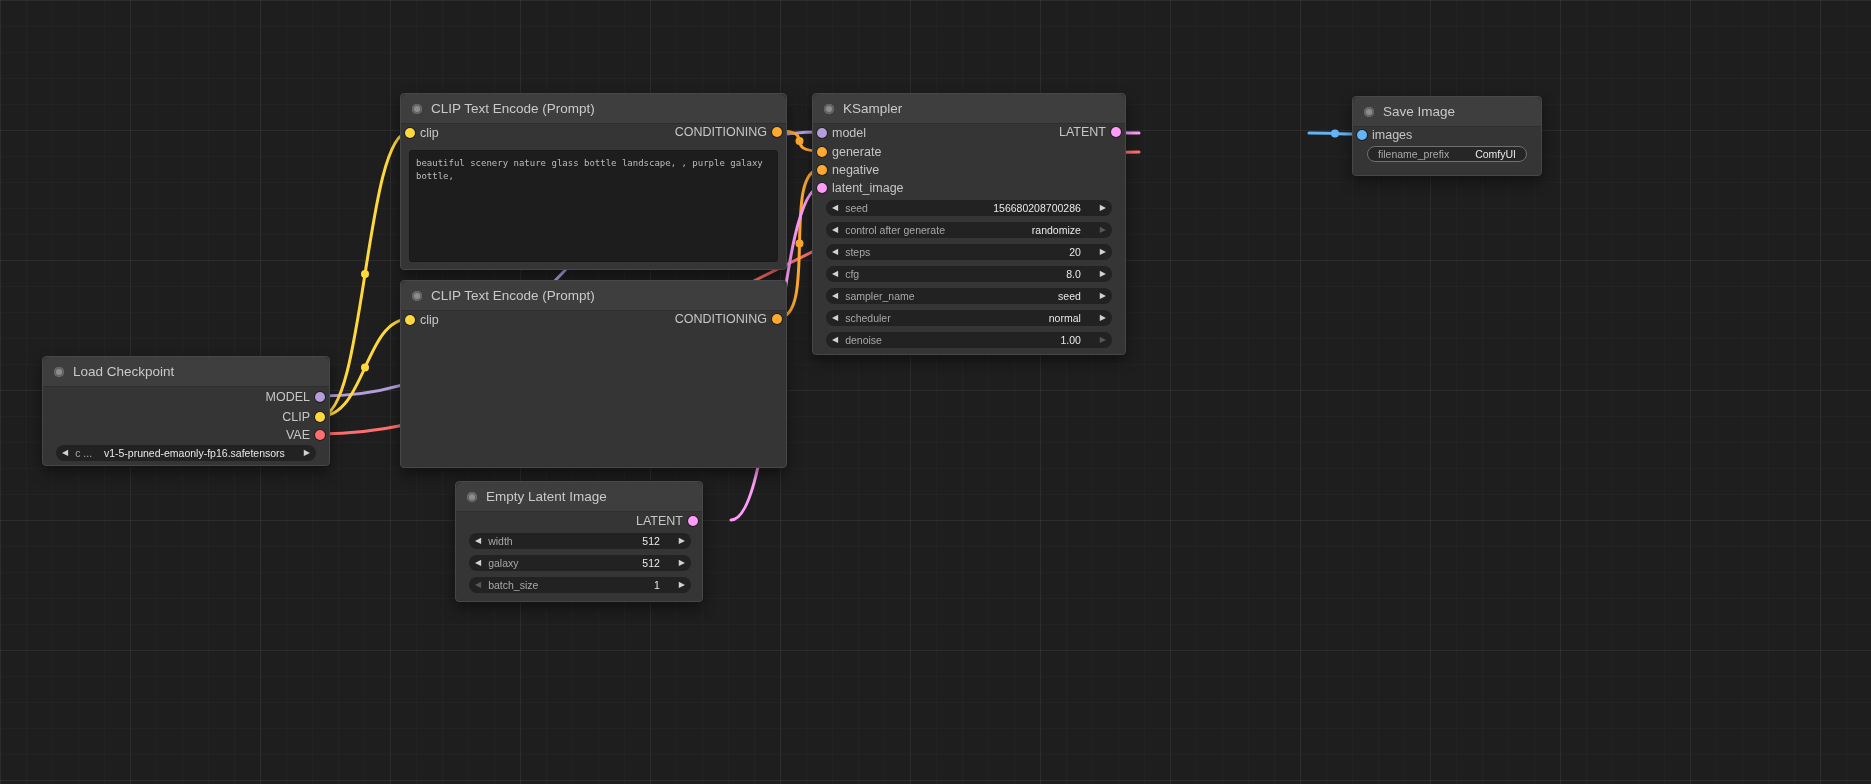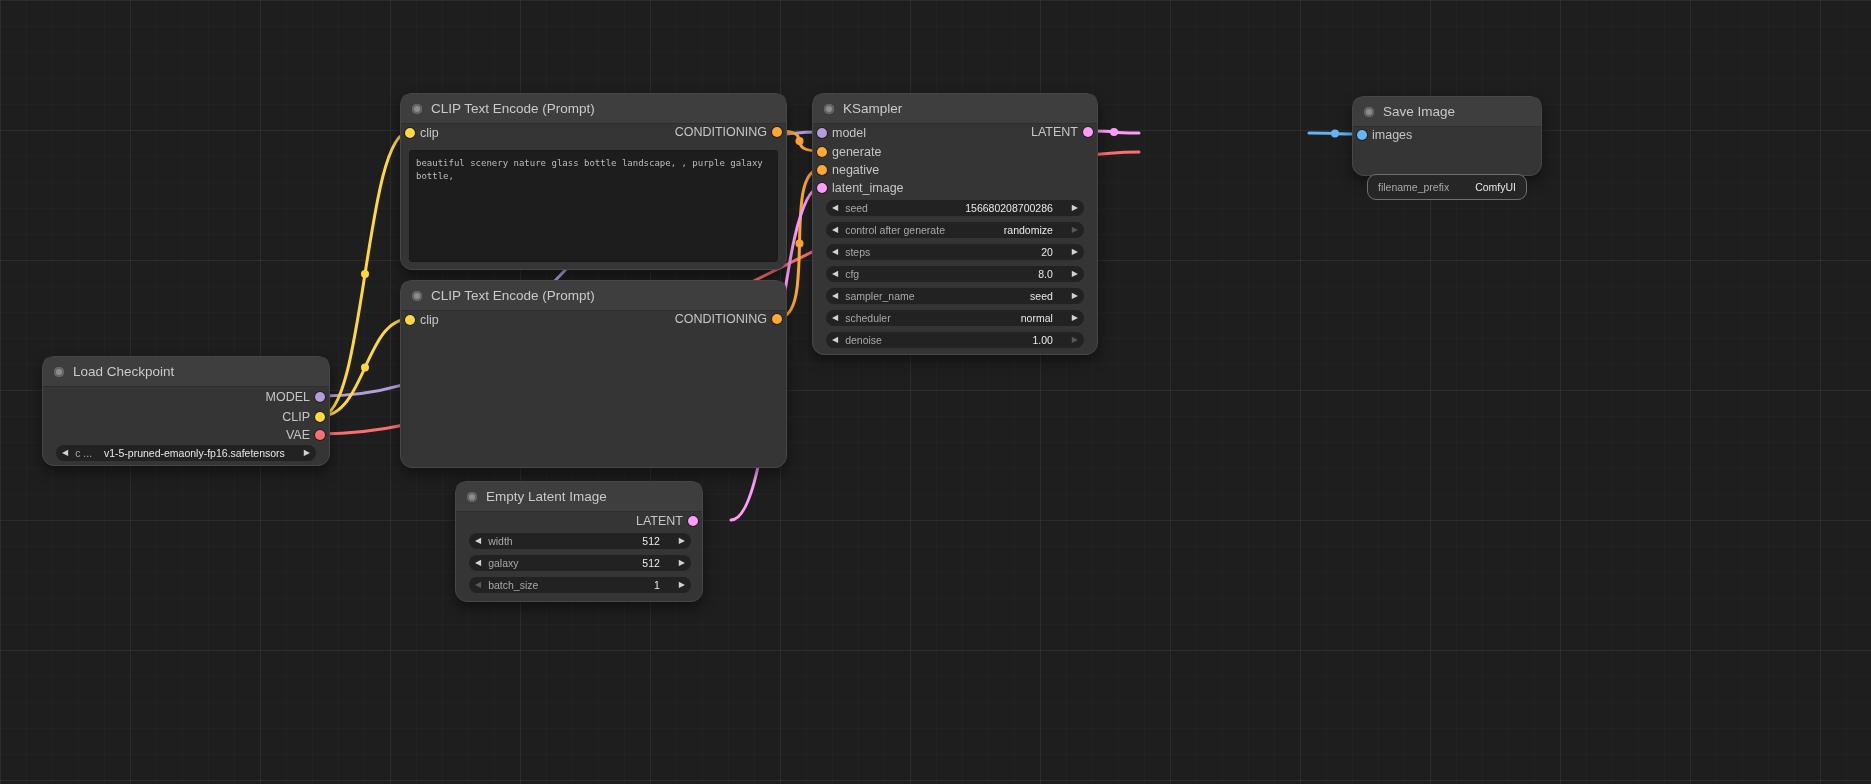--- a/index.html
+++ b/index.html
@@ -13,21 +13,21 @@
       linear-gradient(rgba(255,255,255,0.02) 1px, transparent 1px),
       linear-gradient(90deg, rgba(255,255,255,0.02) 1px, transparent 1px);
     background-size:130px 130px, 130px 130px, 26px 26px, 26px 26px;
     font-family:"Liberation Sans", sans-serif;
   }
   #link-layer { position:absolute; left:0; top:0; z-index:1; }
   .node {
     position:absolute; z-index:2;
     background:#353535;
     border:1px solid #474747;
-    border-radius:12px;
+    border-radius:4px;
     box-shadow:0 6px 14px rgba(0,0,0,0.45);
   }
   .node-header {
     height:30px; display:flex; align-items:center; gap:9px; padding:0 11px;
     background:#3e3e3e; border-radius:7px 7px 0 0;
     border-bottom:1px solid #2e2e2e;
   }
   .collapse-dot {
     width:10px; height:10px; border-radius:50%;
     background:#8d8d8d; box-shadow:inset 0 0 0 2px #636363;
@@ -45,21 +45,21 @@
   .slot.in  .port { left:4px; }
   .slot.out .port { right:4px; }
   .widget {
     position:absolute; height:16px; background:#222; border-radius:8px;
     display:flex; align-items:center; padding:0 6px; font-size:10.5px;
   }
   .widget .arrow { font-size:8px; color:#d2d2d2; line-height:16px; flex:0 0 auto; }
   .widget .arrow.dim { color:#585858; }
   .widget .wlabel { color:#a8a8a8; margin-left:7px; white-space:nowrap; overflow:hidden; }
   .widget .wvalue { color:#e8e8e8; margin-left:auto; margin-right:19px; white-space:nowrap; }
-  .widget.text-widget { height:26px; border-radius:9px; background:#262626; border:1px solid #707070;margin-top:28px; }
+  .widget.text-widget { height:16px; border-radius:9px; background:#262626; border:1px solid #707070; }
   .widget.text-widget .wlabel { margin-left:4px; }
   .widget.text-widget .wvalue { margin-right:4px; }
   .prompt-box {
     position:absolute; background:#1d1d1d; border:1px solid #191919; border-radius:3px;
     padding:6px 6px; font-family:"DejaVu Sans Mono", monospace; font-size:9px;
     line-height:1.4; color:#bdbdbd; white-space:pre-wrap; word-break:break-word; overflow:hidden;
   }
 </style>
 </head>
 <body>
@@ -164,21 +164,21 @@
       <span class="arrow">▶</span>
     </div>
     <div class="widget" style="left:13px;right:11px;top:95px">
       <span class="arrow dim">◀</span>
       <span class="wlabel">batch_size</span>
       <span class="wvalue">1</span>
       <span class="arrow">▶</span>
     </div>
   </div>
 
-  <div class="node" style="left:812px;top:93px;width:286px;height:262px">
+  <div class="node" style="left:812px;top:93px;width:314px;height:262px">
     <div class="node-header">
       <span class="collapse-dot"></span>
       <span class="node-title">KSampler</span>
     </div>
     <div class="slot in" style="top:31px">
       <span>model</span>
       <span class="port" style="background: rgb(179, 157, 219);"></span>
     </div>
     <div class="slot in" style="top:50px">
       <span>generate</span>

